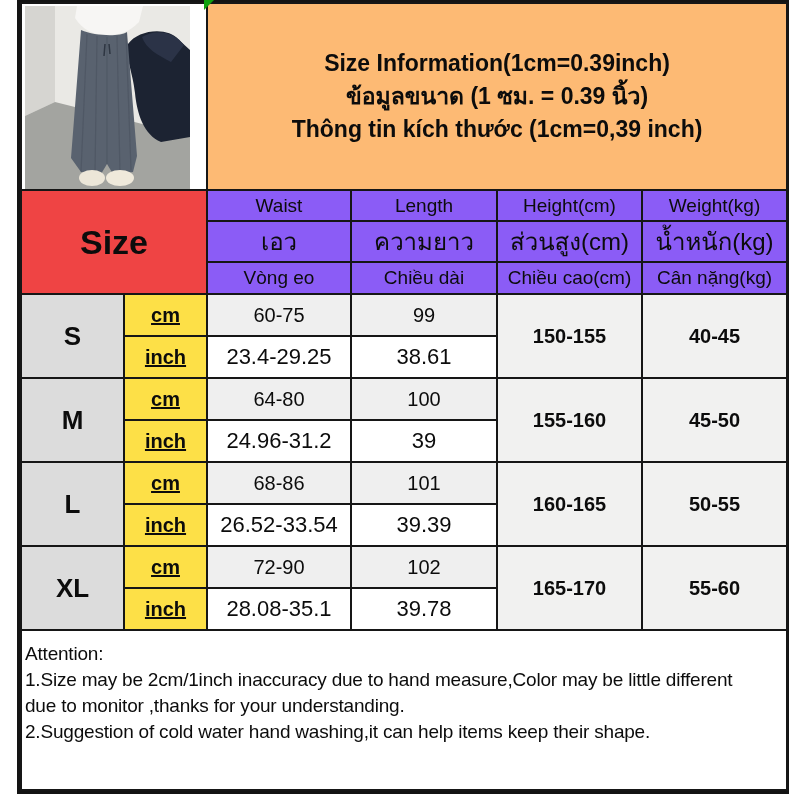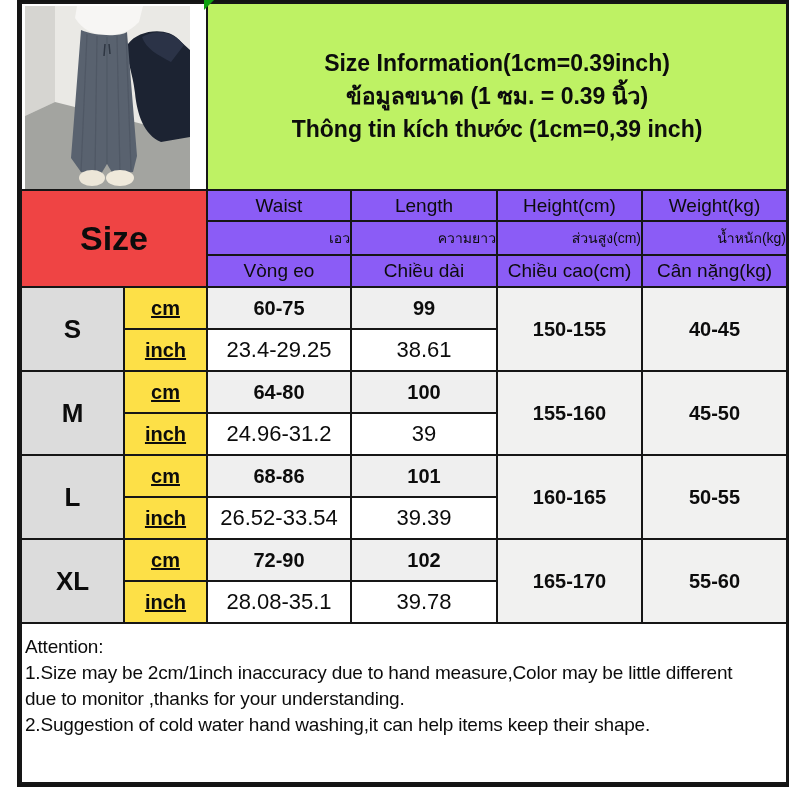--- a/index.html
+++ b/index.html
@@ -7,32 +7,32 @@
        font-family:"Liberation Sans","DejaVu Sans",sans-serif;color:#0c0c0c;}
   .sheet{position:absolute;left:17px;top:0;width:766px;border:3px solid #131313;border-top-width:2px;background:#fff;}
   table{border-collapse:collapse;table-layout:fixed;width:766px;}
   td{border:2px solid #161616;text-align:center;vertical-align:middle;padding:0;overflow:hidden;}
   
   col.c1{width:103px}col.c2{width:83px}col.c3{width:144px}col.c4{width:146px}col.c5{width:145px}col.c6{width:145px}
   
   tr.r-photo{height:187px;}
   td.cell-photo{background:#ffffff;vertical-align:top;text-align:left;}
   td.cell-photo svg{display:block;margin:2px 0 0 3px;}
-  td.cell-title{background:#bef264;}
+  td.cell-title{background:#fdba74;}
   .title-line{font-weight:bold;font-size:23px;line-height:33px;}
   
   tr.r-h1{height:31px}tr.r-h2{height:34px}tr.r-h3{height:32px}
   td.hdr{background:#8b5cf6;font-weight:normal;font-size:19px;}
-  td.hdr-th{font-size:14px;text-align:right;}
+  td.hdr-th{font-size:24px;}
   td.cell-size-head{background:#ef4444;font-weight:bold;font-size:34px;}
   
   tr.r-data{height:42px;}
   td.cell-size{background:#dcdcdc;font-weight:bold;font-size:26px;}
   td.cell-unit{background:#fde047;font-weight:bold;font-size:20px;text-decoration:underline;}
-  td.cell-cmval{background:#efefef;font-weight:bold;font-size:20px;}
+  td.cell-cmval{background:#efefef;font-weight:normal;font-size:20px;}
   td.cell-inval{background:#ffffff;font-weight:normal;font-size:22px;}
   td.cell-merged{background:#f1f1f0;font-weight:bold;font-size:20px;}
   
   tr.r-att{height:160px;}
   td.cell-att{background:#ffffff;vertical-align:top;text-align:left;}
   .att-line{font-size:19px;line-height:26px;letter-spacing:-0.2px;white-space:nowrap;padding-left:3px;}
   .att-line:first-child{padding-top:10px;}
   
   .corner-marker{position:absolute;left:204px;top:0;width:0;height:0;
     border-top:10px solid #0ea10e;border-right:10px solid transparent;}

